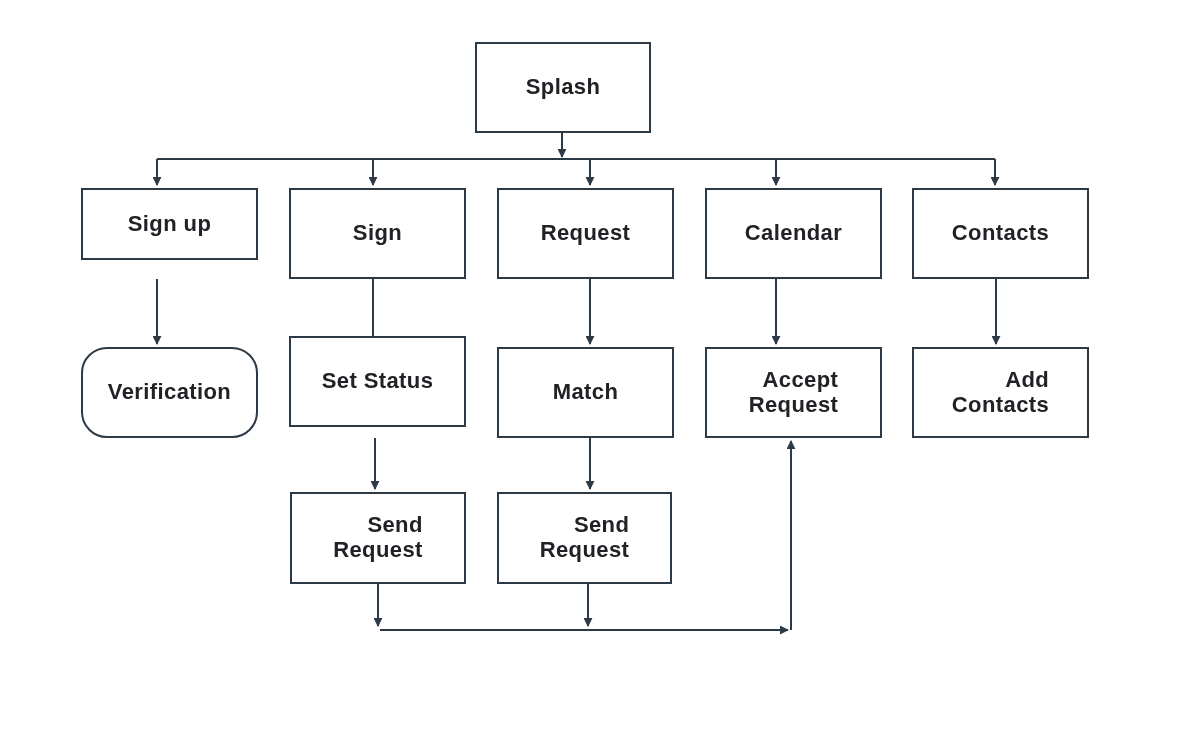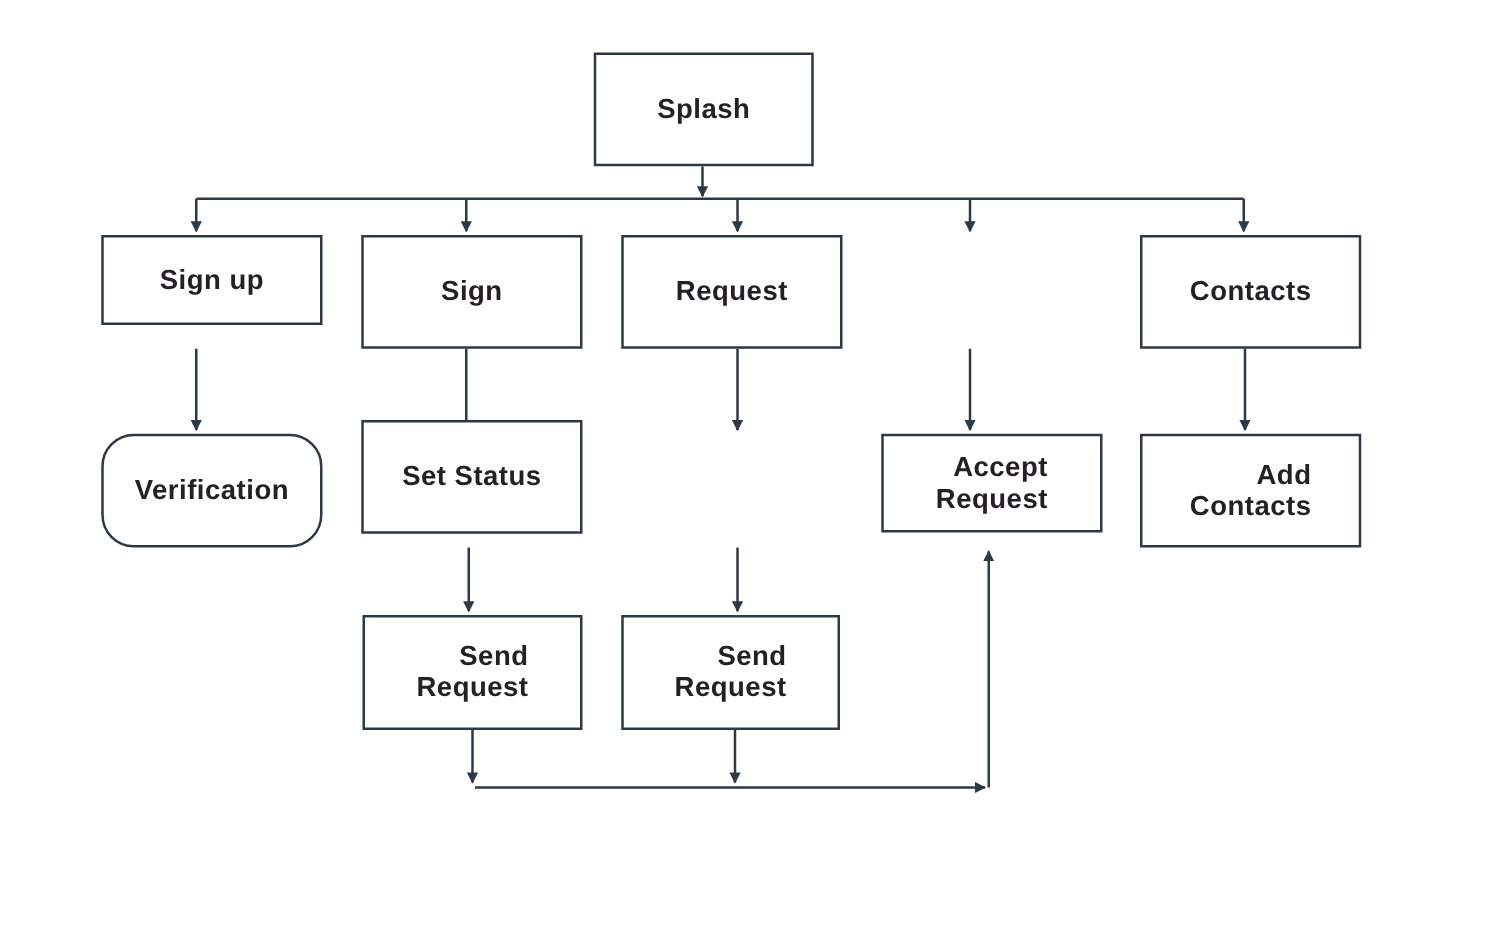--- a/index.html
+++ b/index.html
@@ -67,30 +67,36 @@
     </div>
     <div class="node" style="left: 81px; top: 188px; width: 177px; height: 72px;">
       <span class="node-label">Sign up</span>
     </div>
     <div class="node" style="left: 289px; top: 188px; width: 177px; height: 91px;">
       <span class="node-label">Sign</span>
     </div>
     <div class="node" style="left: 497px; top: 188px; width: 177px; height: 91px;">
       <span class="node-label">Request</span>
     </div>
+    <div class="node" style="left: 705px; top: 188px; width: 177px; height: 91px;">
+      <span class="node-label">Calendar</span>
+    </div>
     <div class="node" style="left: 912px; top: 188px; width: 177px; height: 91px;">
       <span class="node-label">Contacts</span>
     </div>
     <div class="node" style="left: 81px; top: 347px; width: 177px; height: 91px; border-radius: 26px;">
       <span class="node-label">Verification</span>
     </div>
     <div class="node" style="left: 289px; top: 336px; width: 177px; height: 91px;">
       <span class="node-label">Set Status</span>
     </div>
-    <div class="node" style="left: 705px; top: 347px; width: 177px; height: 79px;">
+    <div class="node" style="left: 497px; top: 347px; width: 177px; height: 91px;">
+      <span class="node-label">Match</span>
+    </div>
+    <div class="node" style="left: 705px; top: 347px; width: 177px; height: 91px;">
       <span class="node-label">Accept
 Request</span>
     </div>
     <div class="node" style="left: 912px; top: 347px; width: 177px; height: 91px;">
       <span class="node-label">Add
 Contacts</span>
     </div>
     <div class="node" style="left: 290px; top: 492px; width: 176px; height: 92px;">
       <span class="node-label">Send
 Request</span>

